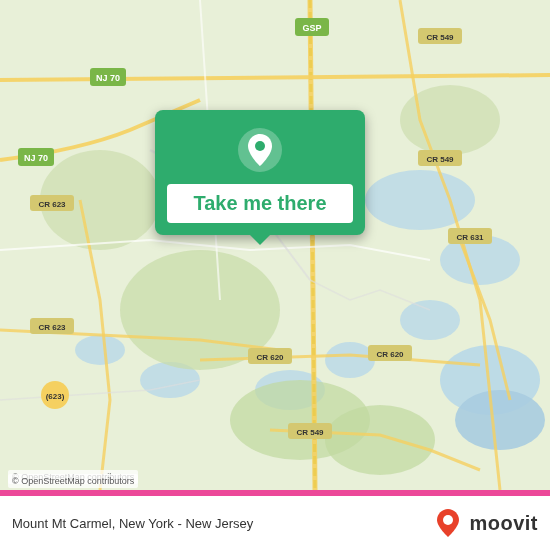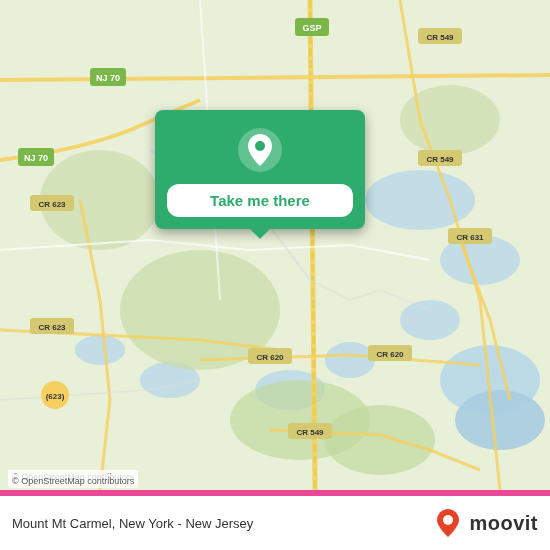--- a/index.html
+++ b/index.html
@@ -57,23 +57,23 @@
     .location-icon {
       width: 48px;
       height: 48px;
       margin-bottom: 10px;
     }
 
     .take-me-btn {
       background: #fff;
       color: #2eac6d;
       border: none;
-      border-radius: 12px;
+      border-radius: 4px;
       padding: 8px 20px;
-      font-size: 15px;
+      font-size: 20px;
       font-weight: bold;
       cursor: pointer;
       width: 100%;
       text-align: center;
     }
 
     
     .bottom-bar {
       width: 550px;
       height: 60px;

